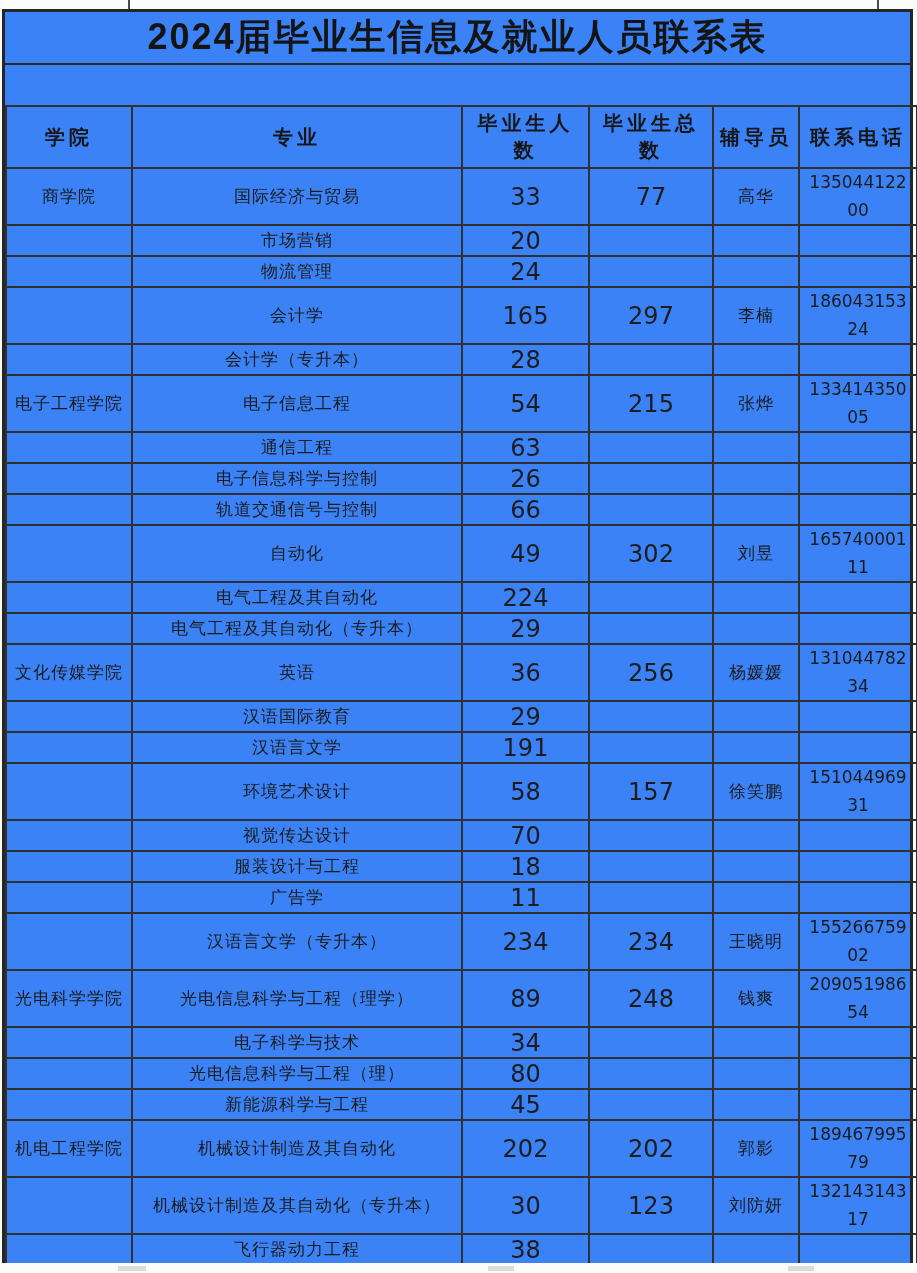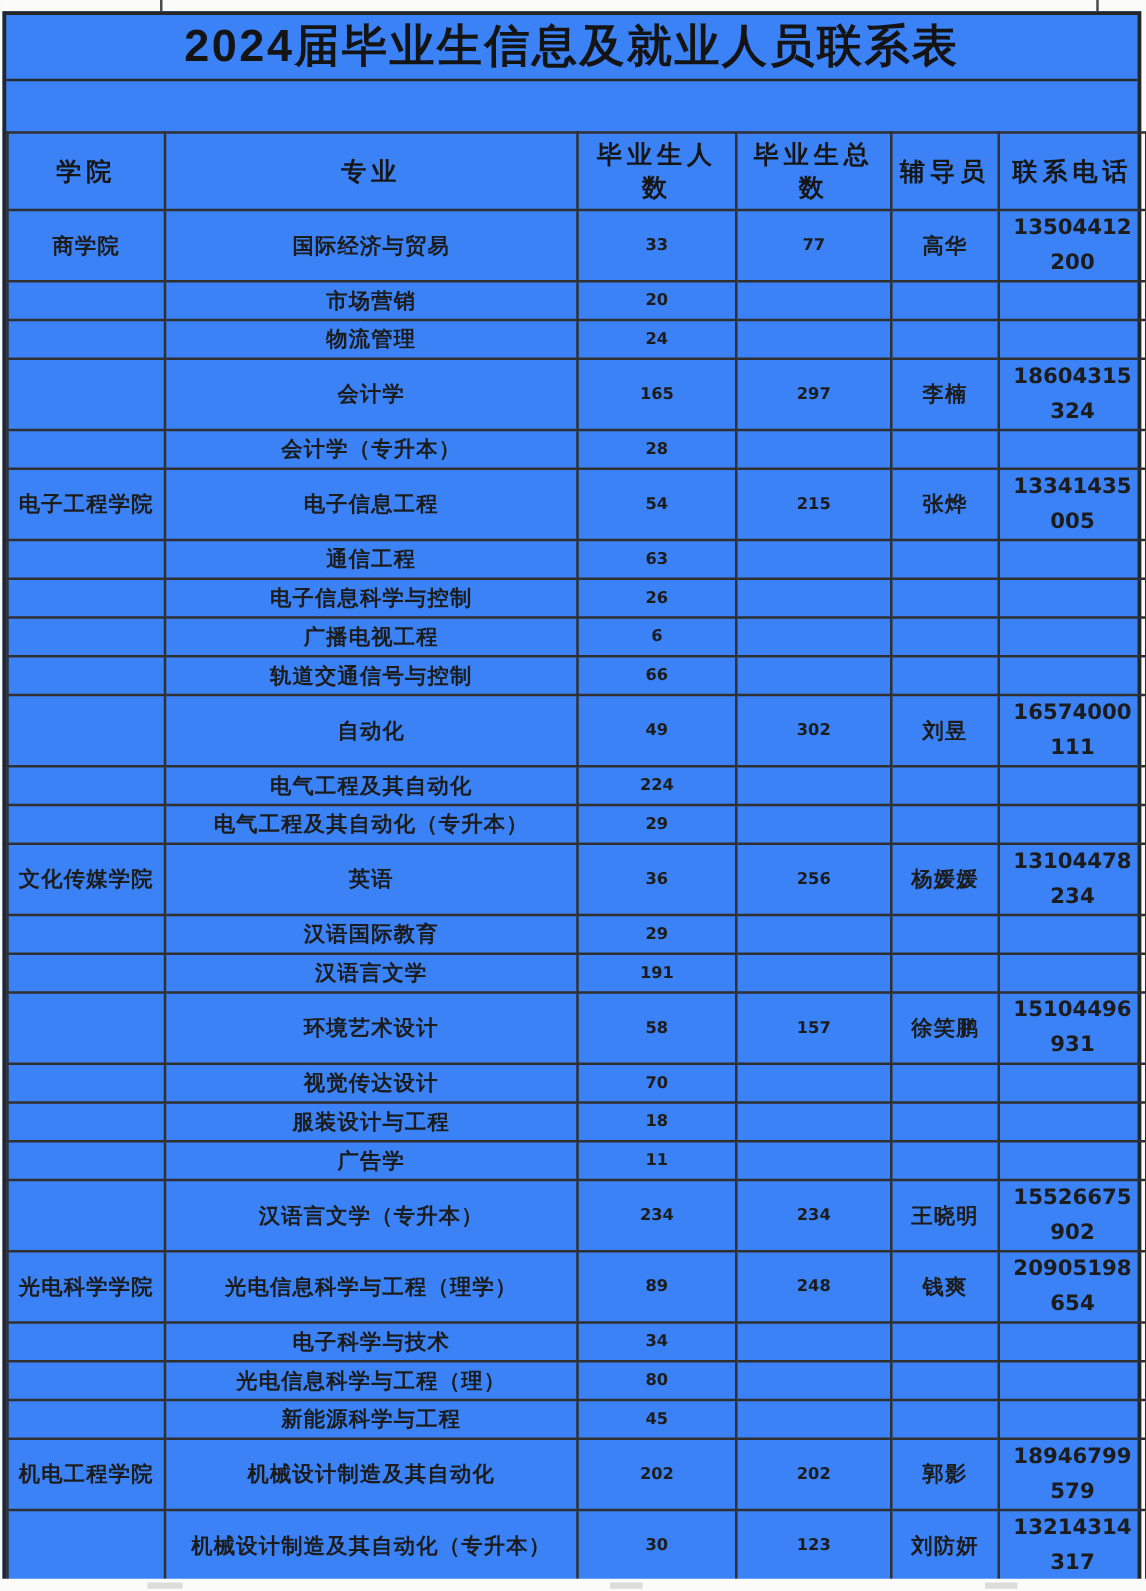--- a/index.html
+++ b/index.html
@@ -47,26 +47,26 @@
     vertical-align: middle;
     padding: 0 4px;
     overflow: hidden;
   }
   thead tr { height: 62px; }
   th {
     font-size: 20px; font-weight: bold;
     letter-spacing: 4px;
     color: #161616;
   }
-  tbody tr { height: 31px; font-weight: bold; }
+  tbody tr { height: 31px; }
   tbody tr.tall { height: 57px; }
   tbody td { font-size: 17px; letter-spacing: 1px; }
   tbody td.num {
     font-family: "DejaVu Sans", sans-serif;
-    font-size: 13px; letter-spacing: 0;
+    font-size: 24px; letter-spacing: 0;
   }
   tbody td.phone {
     font-family: "DejaVu Sans", sans-serif;
     font-size: 17px; letter-spacing: 0;
     line-height: 1.6;
     word-break: break-all;
     padding: 0 6px;
     border-radius: 20px;
   }
   .bottom-strip {
@@ -170,28 +170,20 @@
           <tr>
             <td></td>
             <td>电子信息科学与控制</td>
             <td class="num">26</td>
             <td class="num"></td>
             <td></td>
             <td class="phone"></td>
           </tr>
           <tr>
             <td></td>
-            <td>广播电视工程</td>
-            <td class="num">6</td>
-            <td class="num"></td>
-            <td></td>
-            <td class="phone"></td>
-          </tr>
-          <tr>
-            <td></td>
             <td>轨道交通信号与控制</td>
             <td class="num">66</td>
             <td class="num"></td>
             <td></td>
             <td class="phone"></td>
           </tr>
           <tr class="tall">
             <td></td>
             <td>自动化</td>
             <td class="num">49</td>

